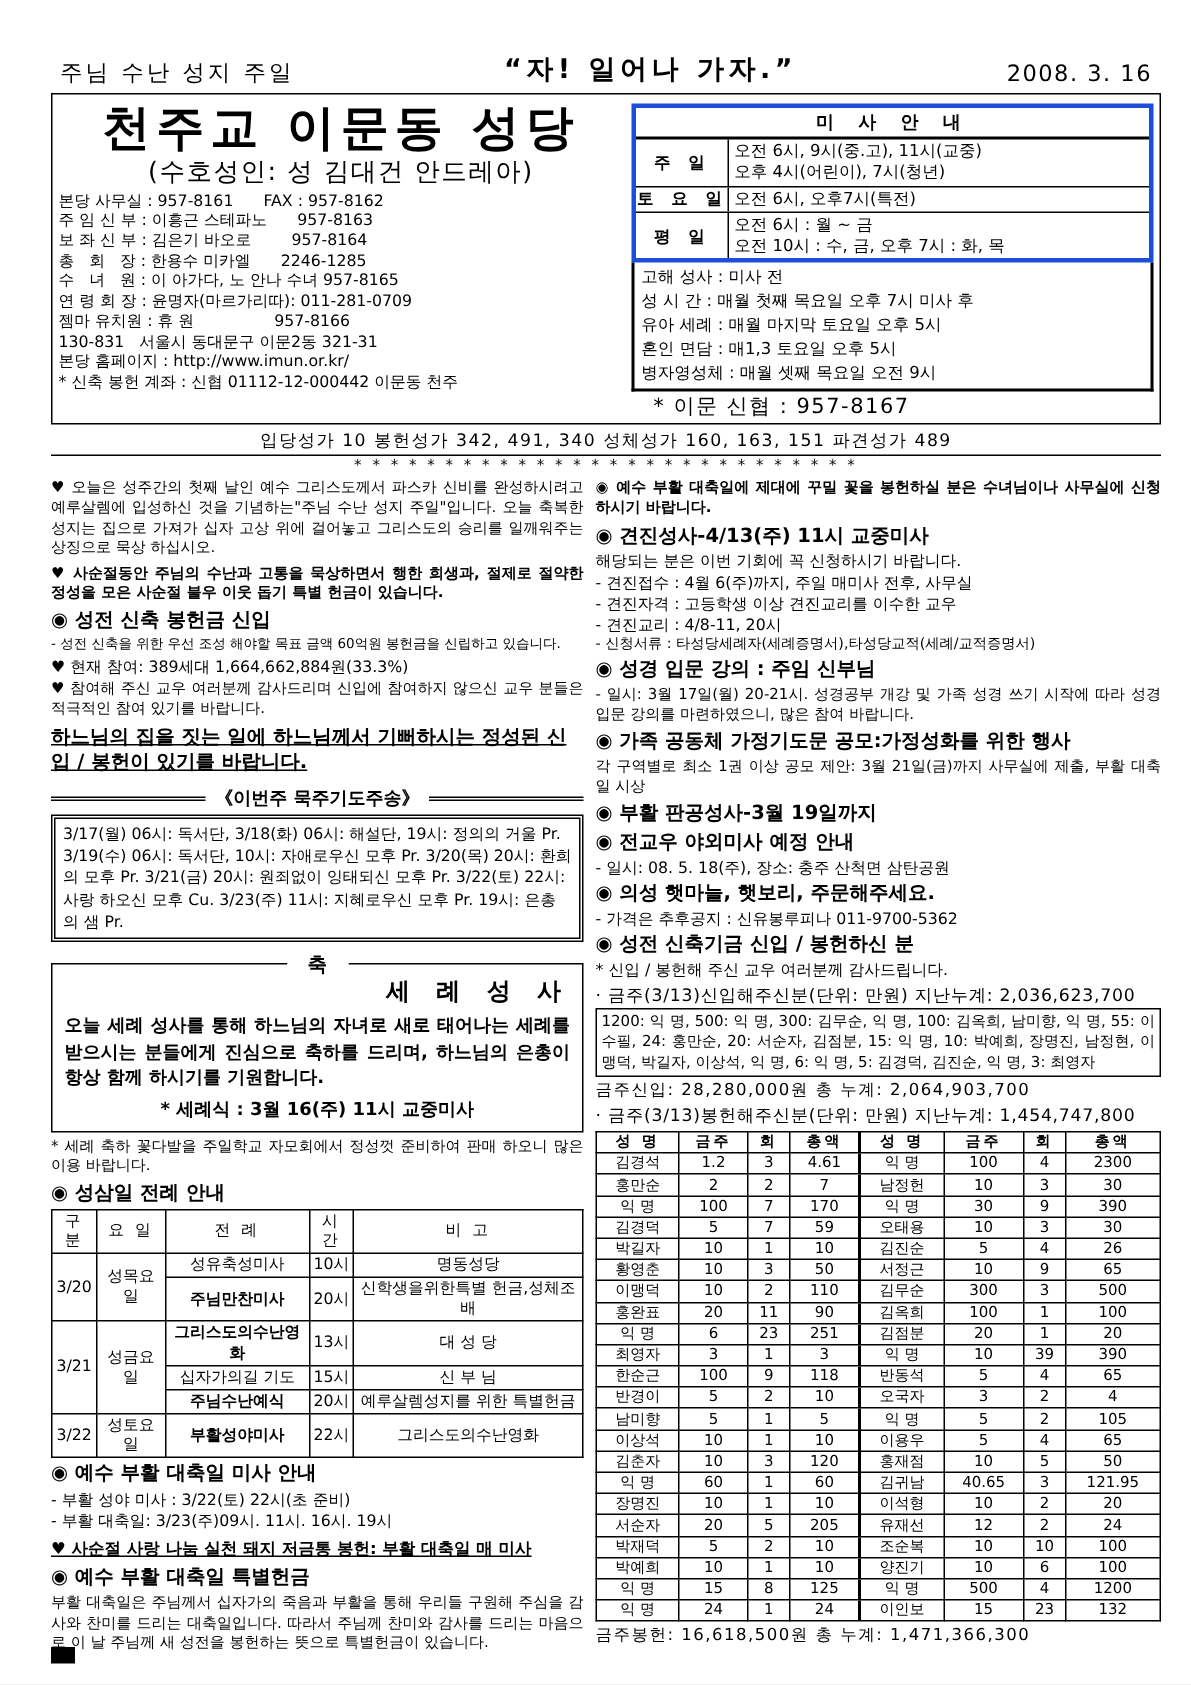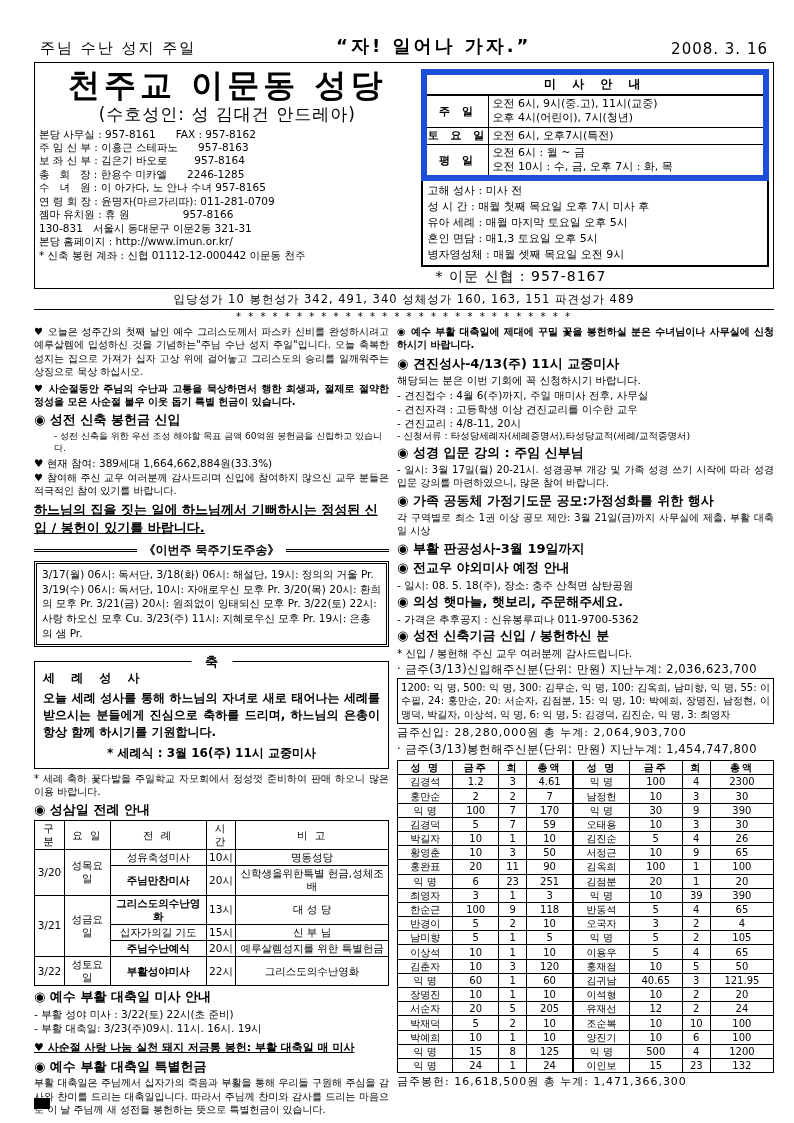--- a/index.html
+++ b/index.html
@@ -14,52 +14,52 @@
   .hdr-left { font-size:15px; letter-spacing:2px; }
   .hdr-center { font-size:18px; font-weight:bold; letter-spacing:3px; }
   .hdr-date { font-size:15px; letter-spacing:1px; }
   
   .topbox { border:1px solid #000; display:flex; padding:6px 4px 2px 4px; gap:6px; }
   .church { width:52%; }
   .church-title { font-size:32px; font-weight:bold; text-align:center; letter-spacing:4px; line-height:1.05; }
   .church-sub { font-size:17px; text-align:center; margin-bottom:2px; letter-spacing:1px; }
   .contact-line { font-size:10.5px; line-height:1.28; white-space:pre; }
   .massinfo { width:48%; }
-  .mass-table { border:6px solid #1d4ed8; font-size:11px; }
+  .mass-table { border:3px solid #1d4ed8; font-size:11px; }
   .mass-title { text-align:center; font-weight:bold; letter-spacing:6px; border-bottom:2px solid #000; padding:1px 0; font-size:12px; }
   .mass-row { display:flex; border-bottom:1px solid #000; }
   .mass-row:last-child { border-bottom:none; }
   .mass-label { width:62px; border-right:1px solid #000; display:flex; align-items:center; justify-content:center; font-weight:bold; letter-spacing:4px; text-align:center; }
   .mass-val { flex:1; padding:1px 3px; white-space:pre-line; line-height:1.3; }
   .mass-extra { border:2px solid #000; border-top:none; font-size:11px; padding:2px 4px; }
   .mass-extra div { line-height:1.45; }
   .credit-union { font-size:14px; padding:1px 4px 0 14px; letter-spacing:1px; }
   
   .hymns { text-align:center; font-size:11.5px; letter-spacing:1px; padding:3px 0 2px 0; border-bottom:1px solid #000; }
   .stars { text-align:center; font-size:10px; letter-spacing:2px; padding:1px 0 3px 0; overflow:hidden; white-space:nowrap; }
   
   .cols { display:flex; gap:8px; }
   .lcol { width:48.5%; }
   .rcol { width:51.5%; }
   p.txt { font-size:10px; line-height:1.32; margin-bottom:4px; text-align:justify; }
   p.txt.bold { font-weight:bold; }
   .h1 { font-size:13px; font-weight:bold; line-height:1.3; margin:2px 0 1px 0; }
-  .sub { font-size:9px; line-height:1.35; margin-bottom:2px;margin-left:20px; }
+  .sub { font-size:9px; line-height:1.35; margin-bottom:2px; }
   .line { font-size:10.5px; line-height:1.35; }
   .slogan { font-size:13px; font-weight:bold; text-decoration:underline; line-height:1.35; margin:3px 0 6px 0; }
   .piggy { font-size:11px; font-weight:bold; text-decoration:underline; margin:4px 0; }
   
   .rosary-hd { display:flex; align-items:center; gap:6px; margin-top:2px; }
   .rosary-hd .rule { flex:1; border-top:3px double #000; }
   .rosary-hd .cap { font-size:12px; font-weight:bold; }
   .rosary-box { border:3px double #000; padding:3px 5px; font-size:10.5px; line-height:1.4; margin:2px 0 8px 0; }
   
   .chukbox { border:1px solid #000; margin-top:14px; padding:4px 8px 6px 8px; position:relative; }
   .chukbox .legend { position:absolute; top:-9px; left:50%; transform:translateX(-50%); background:#fff; padding:0 14px; font-size:13px; font-weight:bold; }
-  .bap-title { text-align:left; font-size:12px; font-weight:bold; letter-spacing:6px; margin:4px 0 3px 0; }
+  .bap-title { text-align:right; font-size:16px; font-weight:bold; letter-spacing:6px; margin:4px 0 3px 0; }
   .bap-text { font-size:12px; font-weight:bold; line-height:1.45; text-align:justify; }
   .bap-date { text-align:center; font-size:12px; font-weight:bold; margin-top:3px; }
   
   table.lit { border-collapse:collapse; width:100%; font-size:10.5px; margin:1px 0 3px 0; }
   table.lit th, table.lit td { border:1px solid #000; text-align:center; padding:1px 2px; line-height:1.25; }
   table.lit th { font-weight:normal; letter-spacing:2px; }
   table.lit td.bold { font-weight:bold; }
   
   table.don { border-collapse:collapse; width:100%; font-size:10px; margin-top:2px; }
   table.don th, table.don td { border:1px solid #000; text-align:center; padding:0 2px; height:14.2px; line-height:1.1; }
@@ -314,20 +314,30 @@
               <td>황영춘</td>
               <td>10</td>
               <td>3</td>
               <td>50</td>
               <td>서정근</td>
               <td>10</td>
               <td>9</td>
               <td>65</td>
             </tr>
             <tr>
+              <td>이맹덕</td>
+              <td>10</td>
+              <td>2</td>
+              <td>110</td>
+              <td>김무순</td>
+              <td>300</td>
+              <td>3</td>
+              <td>500</td>
+            </tr>
+            <tr>
               <td>홍완표</td>
               <td>20</td>
               <td>11</td>
               <td>90</td>
               <td>김옥희</td>
               <td>100</td>
               <td>1</td>
               <td>100</td>
             </tr>
             <tr>

